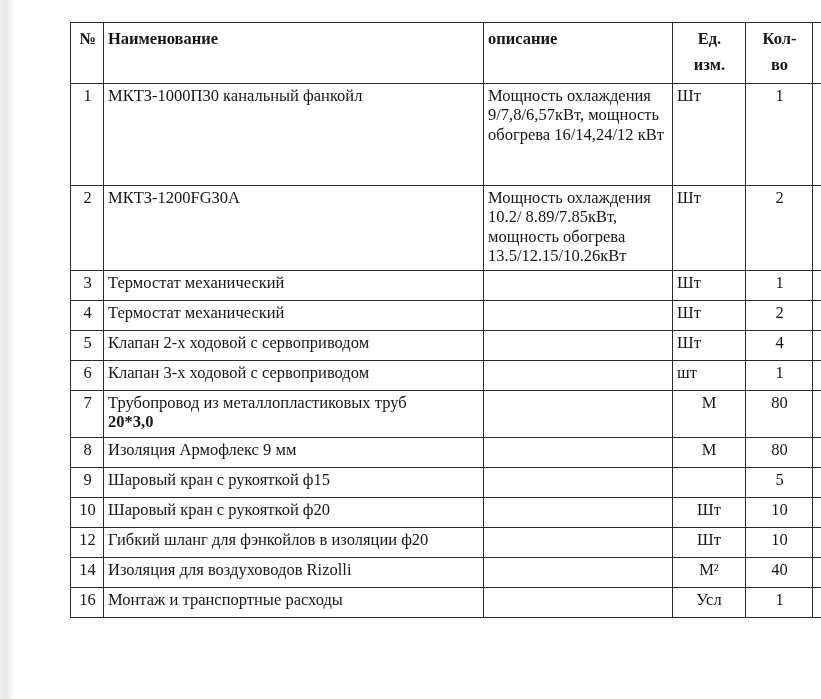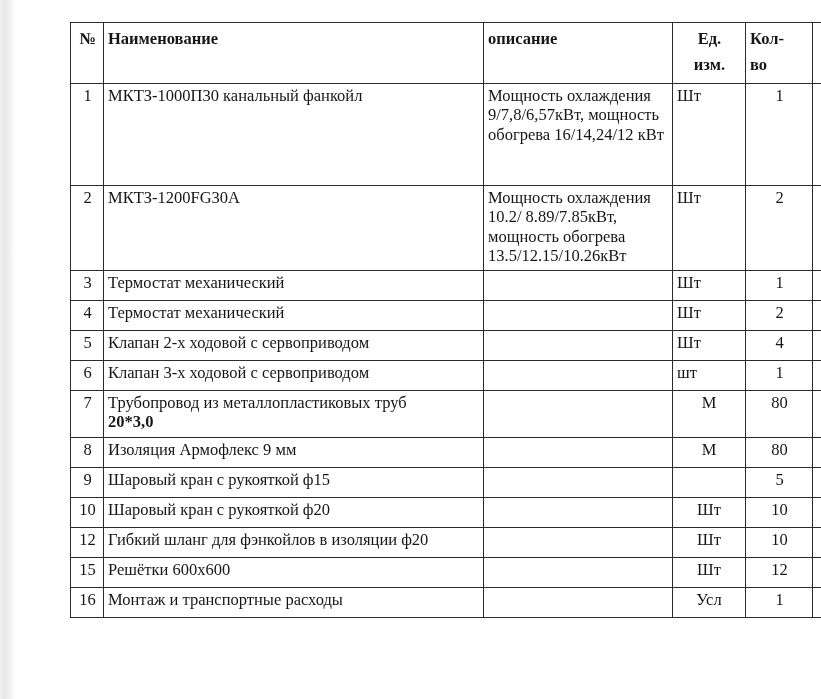--- a/index.html
+++ b/index.html
@@ -70,21 +70,21 @@
     font-weight: bold;
     height: 52px;
     vertical-align: top;
     padding-top: 6px;
     font-size: 16.5px;
   }
   th.h-num  { text-align: center; padding-left: 0; padding-right: 0; }
   th.h-name { text-align: left; }
   th.h-desc { text-align: left; }
   th.h-unit { text-align: center; }
-  th.h-qty  { text-align: left; }
+  th.h-qty  { text-align: center; }
   .hdr-l2 { display: block; margin-top: 7px; }
 
   
   td.cell-num {
     text-align: center;
     padding-left: 0;
     padding-right: 0;
     vertical-align: top;
     padding-top: 3px;
   }
@@ -253,29 +253,29 @@
       <tr class="row-std align-center">
         <td class="cell-num">12</td>
         <td class="cell-name">Гибкий шланг для фэнкойлов в изоляции ф20</td>
         <td class="cell-desc"></td>
         <td class="cell-unit">Шт</td>
         <td class="cell-qty">10</td>
         <td class="cell-extra"></td>
       </tr>
 
 
-
-      <tr class="row-std align-center">
-        <td class="cell-num">15</td>
-        <td class="cell-name">Решётки 600х600</td>
-        <td class="cell-desc"></td>
-        <td class="cell-unit">Шт</td>
-        <td class="cell-qty">12</td>
-        <td class="cell-extra"></td>
-      </tr>
+      <tr class="row-std align-center">
+        <td class="cell-num">14</td>
+        <td class="cell-name">Изоляция для воздуховодов Rizolli</td>
+        <td class="cell-desc"></td>
+        <td class="cell-unit">М²</td>
+        <td class="cell-qty">40</td>
+        <td class="cell-extra"></td>
+      </tr>
+
 
       <tr class="row-std align-center">
         <td class="cell-num">16</td>
         <td class="cell-name">Монтаж и транспортные расходы</td>
         <td class="cell-desc"></td>
         <td class="cell-unit">Усл</td>
         <td class="cell-qty">1</td>
         <td class="cell-extra"></td>
       </tr>
 

